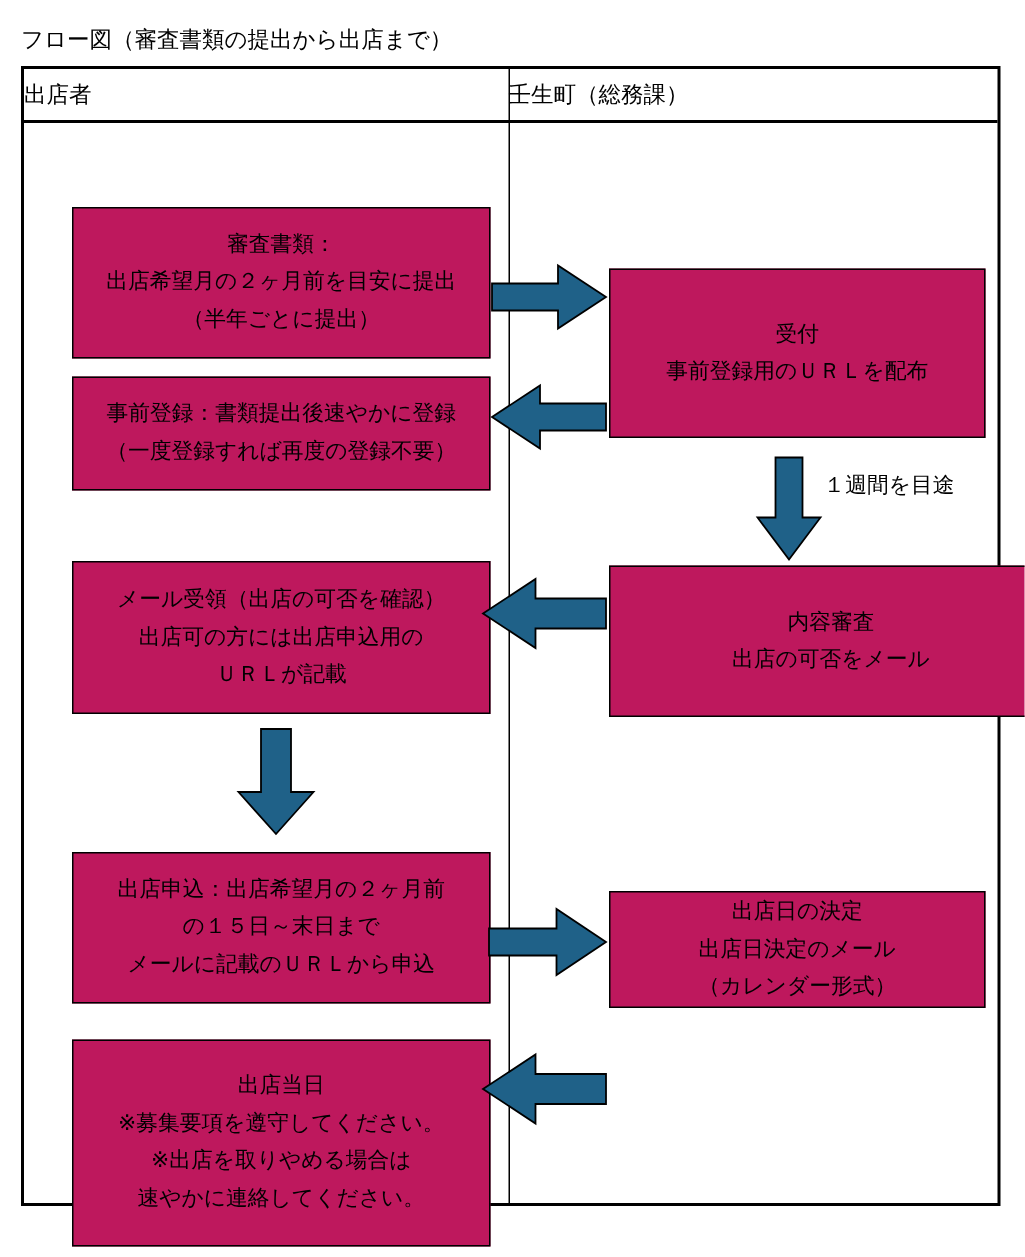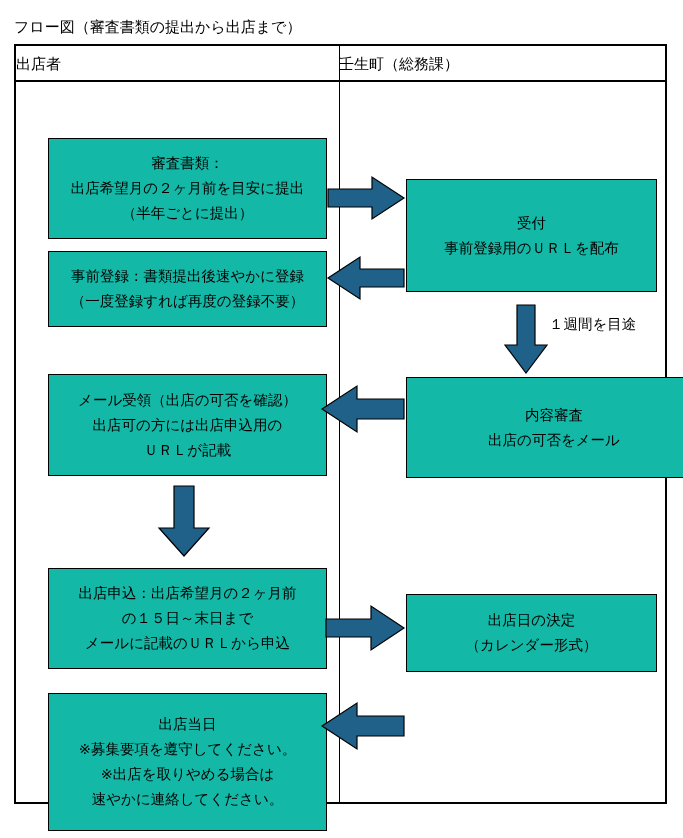--- a/index.html
+++ b/index.html
@@ -63,21 +63,21 @@
     white-space: nowrap;
   }
   #col-head-left  { left: 0;     width: 323px; }
   #col-head-right { left: 323px; width: 328px; }
 
   
   .box {
     position: absolute;
     border: 1.5px solid #000000;
     box-sizing: border-box;
-    background: #14b8a6;
+    background: #be185d;
     display: flex;
     flex-direction: column;
     align-items: center;
     justify-content: center;
     text-align: center;
     font-size: 14.5px;
     line-height: 25px;
     color: #000000;
   }
   .box .ln { white-space: nowrap; display: block; }
@@ -165,20 +165,21 @@
     <span class="ln">事前登録用のＵＲＬを配布</span>
   </div>
 
   <div id="box-naiyou" class="box">
     <span class="ln">内容審査</span>
     <span class="ln">出店の可否をメール</span>
   </div>
 
   <div id="box-kettei" class="box">
     <span class="ln">出店日の決定</span>
+    <span class="ln">出店日決定のメール</span>
     <span class="ln">（カレンダー形式）</span>
   </div>
 
   <div id="arrow-right-1" class="arrow">
     <svg width="76" height="42" viewBox="0 0 76 42">
       <polygon points="0,12 44,12 44,0 76,21 44,42 44,30 0,30" fill="#1F6188" stroke="#000000" stroke-width="1.2"></polygon>
     </svg>
   </div>
 
   <div id="arrow-left-1" class="arrow">

